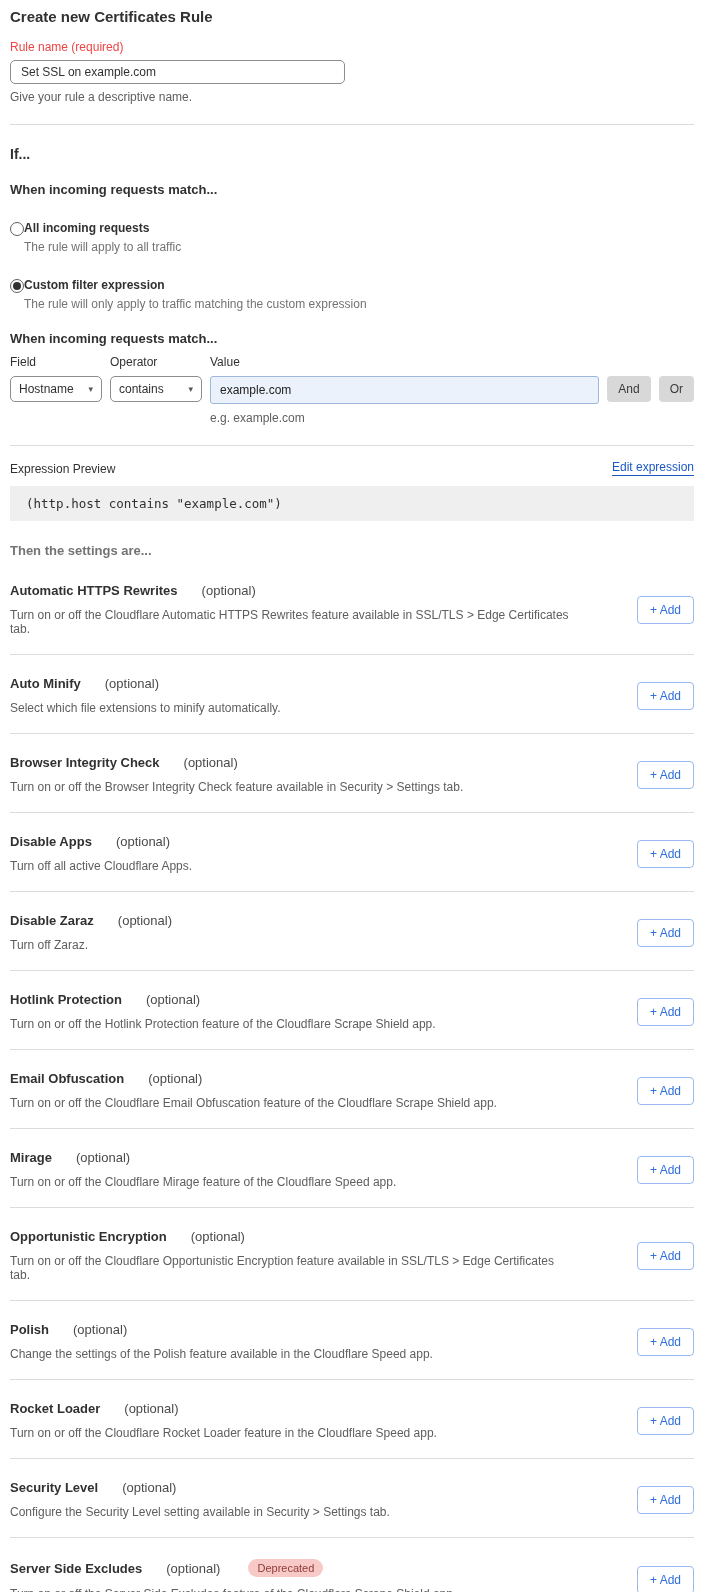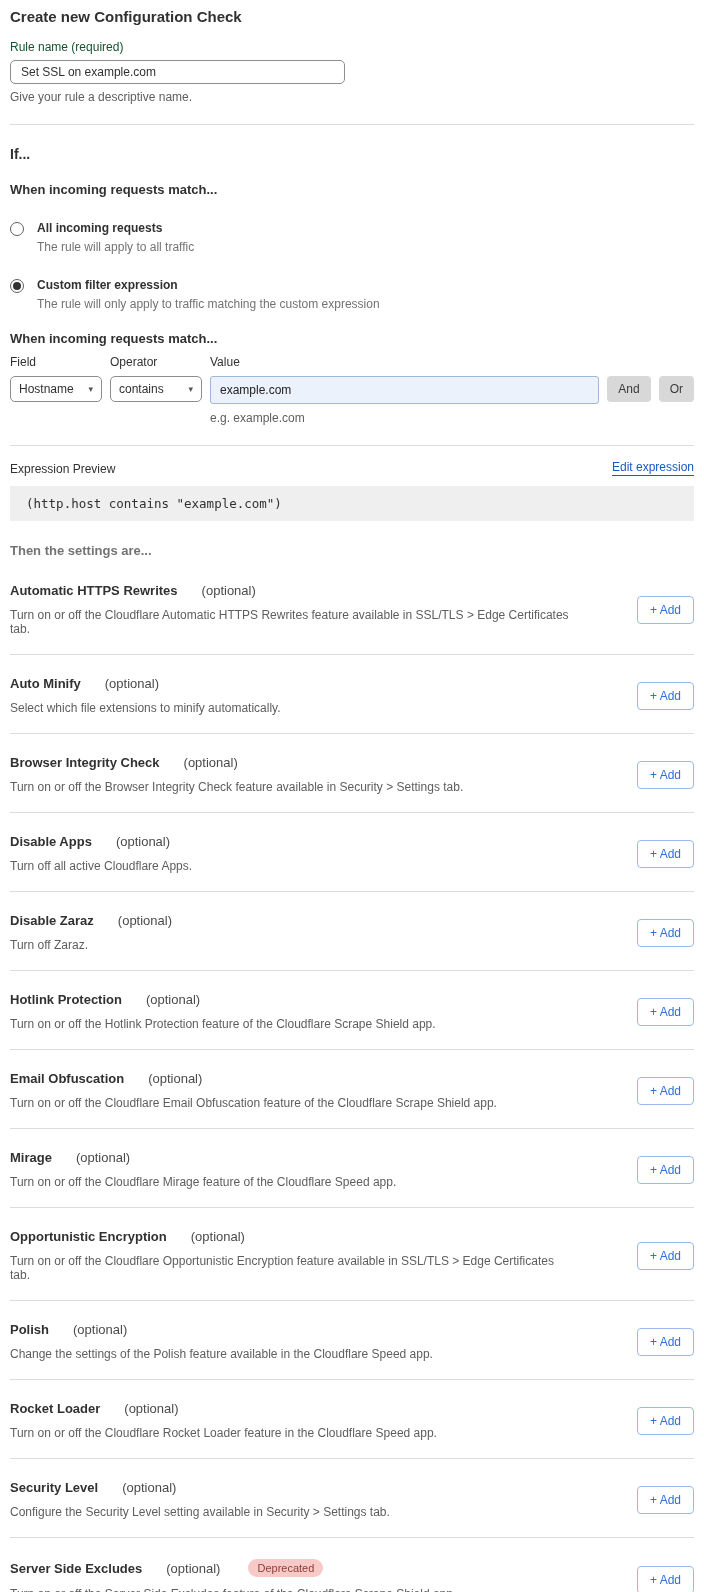--- a/index.html
+++ b/index.html
@@ -1,29 +1,29 @@
 <!DOCTYPE html>
 <html><head>
 <meta charset="utf-8">
 <style>
   html,body{margin:0;padding:0;background:#ffffff;}
   body{width:704px;font-family:"Liberation Sans",sans-serif;color:#36393a;-webkit-font-smoothing:antialiased;}
   .container{padding:8px 10px 40px 10px;box-sizing:border-box;width:704px;}
 
   h1.page-title{font-size:15px;font-weight:bold;margin:0;color:#313131;}
-  .field-label{font-size:12px;color:#14532d;margin-top:15px;}
+  .field-label{font-size:12px;color:#ef4444;margin-top:15px;}
   .text-input{margin-top:6px;width:335px;height:24px;border:1px solid #8d8d8d;border-radius:5px;
     font-size:12px;font-family:"Liberation Sans",sans-serif;color:#313131;padding:0 10px;box-sizing:border-box;background:#fff;}
   .help-text{font-size:12px;color:#5e5e5e;margin-top:6px;}
   .divider{border:none;border-top:1px solid #dcdcdc;margin:20px 0 0 0;}
 
   h2.if-heading{font-size:14px;font-weight:bold;margin:21px 0 0 0;color:#313131;}
   h3.sub-heading{font-size:13px;font-weight:bold;margin:20px 0 0 0;color:#313131;}
 
-  .radio-option{display:flex;gap:13px;margin-top:24px;cursor:pointer;}
+  .radio-option{display:flex;margin-top:24px;cursor:pointer;}
   .radio-dot{flex:0 0 auto;width:12px;height:12px;border:1.5px solid #5f5f5f;border-radius:50%;margin-top:1px;position:relative;background:#fff;}
   .radio-dot.checked::after{content:"";position:absolute;inset:2px;background:#313131;border-radius:50%;}
   .radio-texts{display:flex;flex-direction:column;gap:5px;}
   .radio-label{font-size:12px;font-weight:bold;color:#313131;}
   .radio-desc{font-size:12px;color:#737373;}
 
   .filter-row{display:flex;align-items:flex-start;gap:8px;margin-top:9px;}
   .filter-col{display:flex;flex-direction:column;}
   .filter-col .col-label{font-size:12px;color:#313131;margin-bottom:7px;}
   .select{height:26px;border:1px solid #8d8d8d;border-radius:5px;display:flex;align-items:center;
@@ -53,21 +53,21 @@
   .badge-deprecated{background:#f7c9c7;color:#8f3b36;font-size:11px;font-weight:normal;border-radius:10px;padding:3px 9px;margin-left:4px;}
   .setting-desc{font-size:12px;color:#5e5e5e;margin-top:10px;}
   .add-btn{background:#fff;border:1px solid #9ab9ee;border-radius:4px;color:#2f6fdb;font-size:12px;
     font-family:"Liberation Sans",sans-serif;padding:6px 12px;cursor:pointer;flex:0 0 auto;}
 </style>
 </head>
 <body>
 
 <div class="container">
 
-  <h1 class="page-title">Create new Configuration Check</h1>
+  <h1 class="page-title">Create new Certificates Rule</h1>
 
   <div class="field-label">Rule name (required)</div>
   <input class="text-input" value="Set SSL on example.com" style="">
   <div class="help-text">Give your rule a descriptive name.</div>
 
   <hr class="divider">
 
   <h2 class="if-heading">If...</h2>
   <h3 class="sub-heading">When incoming requests match...</h3>
 

